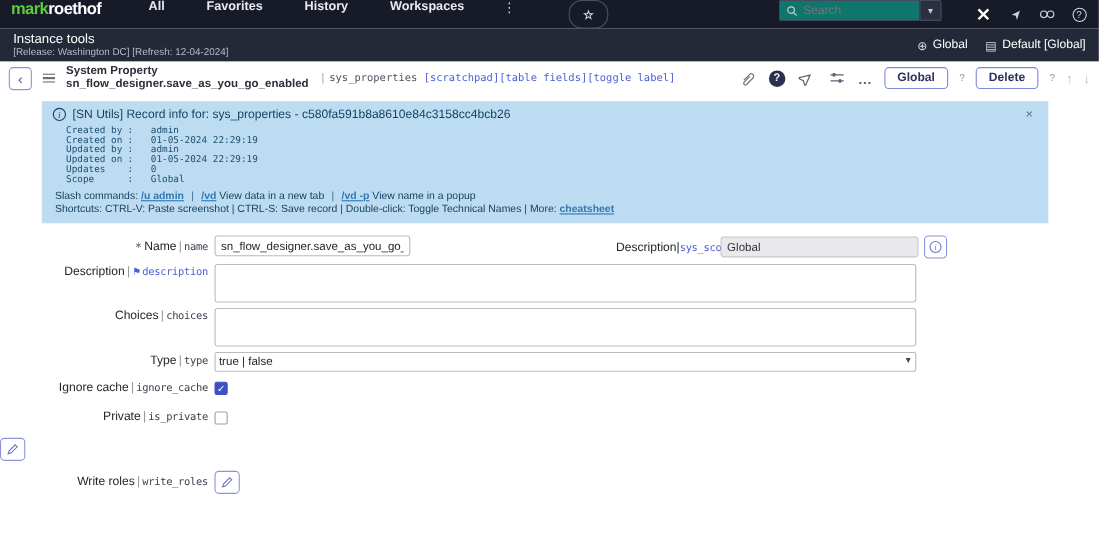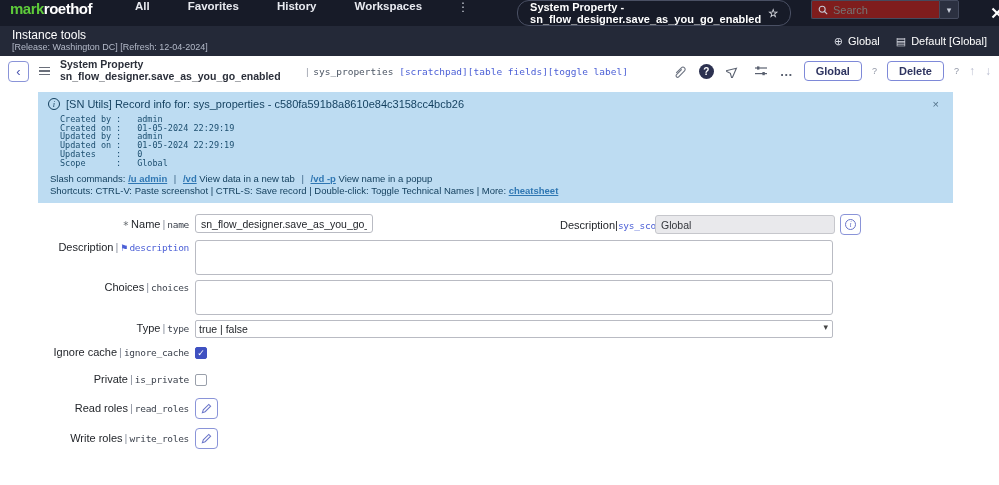--- a/index.html
+++ b/index.html
@@ -9,21 +9,21 @@
 
   
   .nav { height:26px; background:#171b28; display:flex; padding:0 10px; gap:20px; }
   .logo { font-size:15px; font-weight:bold; letter-spacing:-0.5px; margin-right:14px; }
   .logo .g { color:#5ecb3a; } .logo .w { color:#fff; }
   .nav-item { color:#e8eaf0; font-size:11.5px; font-weight:600; padding:0 9px; cursor:pointer; }
   .nav-more { color:#cfd3dd; font-size:12px; padding:0 6px; cursor:pointer; }
   .pill { margin-left:22px; border:1px solid #4a5064; border-radius:12px; color:#fff; font-size:11px; font-weight:700; padding:2px 12px; display:flex; align-items:center; gap:7px; cursor:pointer; }
   .pill .star { color:#d9dbe2; font-size:11px; }
   .search-wrap { margin-left:auto; display:flex; align-items:stretch; height:19px; margin-right:10px; }
-  .search-box { width:128px; background:#7f1d1d; border:1px solid #454b5e; border-right:none; border-radius:2px 0 0 2px; display:flex; align-items:center; padding:0 6px; gap:5px; }
+  .search-box { width:128px; background:#0f766e; border:1px solid #454b5e; border-right:none; border-radius:2px 0 0 2px; display:flex; align-items:center; padding:0 6px; gap:5px; }
   .search-box input { background:transparent; border:none; outline:none; color:#c7ccd8; font-size:11px; width:90px; }
   .search-caret { width:20px; background:#2b3040; border:1px solid #454b5e; border-radius:0 2px 2px 0; color:#c7ccd8; font-size:9px; display:flex; align-items:center; justify-content:center; cursor:pointer; }
   .nav-icons { display:flex; align-items:center; gap:13px; }
   .nav-ic { width:16px; height:16px; display:flex; align-items:center; justify-content:center; cursor:pointer; }
   .qcircle { width:13px; height:13px; border:1px solid #cfd3dd; border-radius:50%; color:#cfd3dd; font-size:9px; display:flex; align-items:center; justify-content:center; }
 
   
   .subheader { height:30px; background:#242938; display:flex; align-items:center; padding:0 12px; color:#fff; }
   .sh-left { line-height:1.1; }
   .sh-title { font-size:12px; }
@@ -31,21 +31,21 @@
   .sh-right { margin-left:auto; display:flex; align-items:center; gap:16px; font-size:11px; }
   .sh-chip { display:flex; align-items:center; gap:5px; cursor:pointer; }
   .sh-ic { font-size:11px; color:#d8dbe4; }
 
   
   .fheader { height:30px; background:#fff; display:flex; align-items:center; padding:0 8px; gap:8px; }
   .back-btn { width:21px; height:21px; border:1px solid #8a94d8; border-radius:4px; background:#fff; color:#4a55b0; display:flex; align-items:center; justify-content:center; font-size:13px; cursor:pointer; }
   .burger { display:flex; flex-direction:column; gap:2px; cursor:pointer; padding:2px; }
   .burger span { width:11px; height:1.5px; background:#6a6f7a; }
   .ftitle { line-height:1.12; font-size:10.5px; font-weight:700; color:#2b2f3a; white-space:nowrap; }
-  .ftable { font-size:9.5px; color:#4b5563; margin-left:16px; white-space:nowrap; }
+  .ftable { font-size:9.5px; color:#4b5563; margin-left:2px; white-space:nowrap; }
   .ftable .pipe { color:#9aa0ab; margin-right:3px; }
   .ftable .links { color:#4b5fd6; }
   .fh-right { margin-left:auto; display:flex; align-items:center; gap:10px; }
   .hdr-ic { width:18px; height:18px; display:flex; align-items:center; justify-content:center; cursor:pointer; color:#5a6170; }
   .hdr-help { width:15px; height:15px; border-radius:50%; background:#2c3150; color:#fff; font-size:10px; font-weight:700; display:flex; align-items:center; justify-content:center; cursor:pointer; }
   .hdr-dots { color:#5a6170; font-size:13px; font-weight:bold; cursor:pointer; letter-spacing:1px; }
   .btn { background:#fff; border:1px solid #7e89d8; border-radius:4px; color:#2e3460; font-weight:700; font-size:11px; padding:3px 11px; cursor:pointer; }
   .hint { color:#8d93a3; font-size:9px; }
   .nav-arrow { color:#b9bdd0; font-size:12px; cursor:pointer; }
 
@@ -92,21 +92,20 @@
 <body>
 
 <div class="nav">
   <div class="logo"><span class="g">mark</span><span class="w">roethof</span></div>
   <div class="nav-item">All</div>
   <div class="nav-item">Favorites</div>
   <div class="nav-item">History</div>
   <div class="nav-item">Workspaces</div>
   <div class="nav-more">⋮</div>
   <div class="pill">
-    <span>System Property - sn_flow_designer.save_as_you_go_enabled</span>
     <span class="star">☆</span>
   </div>
   <div class="search-wrap">
     <div class="search-box">
       <svg width="10" height="10" viewBox="0 0 12 12">
           <circle cx="5" cy="5" r="3.6" fill="none" stroke="#c7ccd8" stroke-width="1.3"></circle>
           <line x1="7.8" y1="7.8" x2="11" y2="11" stroke="#c7ccd8" stroke-width="1.3"></line>
         </svg>
       <input placeholder="Search" style="">
     </div>
@@ -283,23 +282,20 @@
   </div>
 
   <div class="frow mb11">
     <div class="flabel">
       <span>Private</span><span class="pipe">|</span><span class="tech">is_private</span>
     </div>
     <span class="cb"></span>
   </div>
 
   <div class="frow mb9">
-    <div class="flabel">
-      <span>Read roles</span><span class="pipe">|</span><span class="tech">read_roles</span>
-    </div>
     <div class="pbtn">
       <svg width="11" height="11" viewBox="0 0 12 12">
           <path d="M1.5 10.5 l1-3 6-6 2 2 -6 6 -3 1z" fill="none" stroke="#6a75c9" stroke-width="1.1"></path>
         </svg>
     </div>
   </div>
 
   <div class="frow">
     <div class="flabel">
       <span>Write roles</span><span class="pipe">|</span><span class="tech">write_roles</span>

